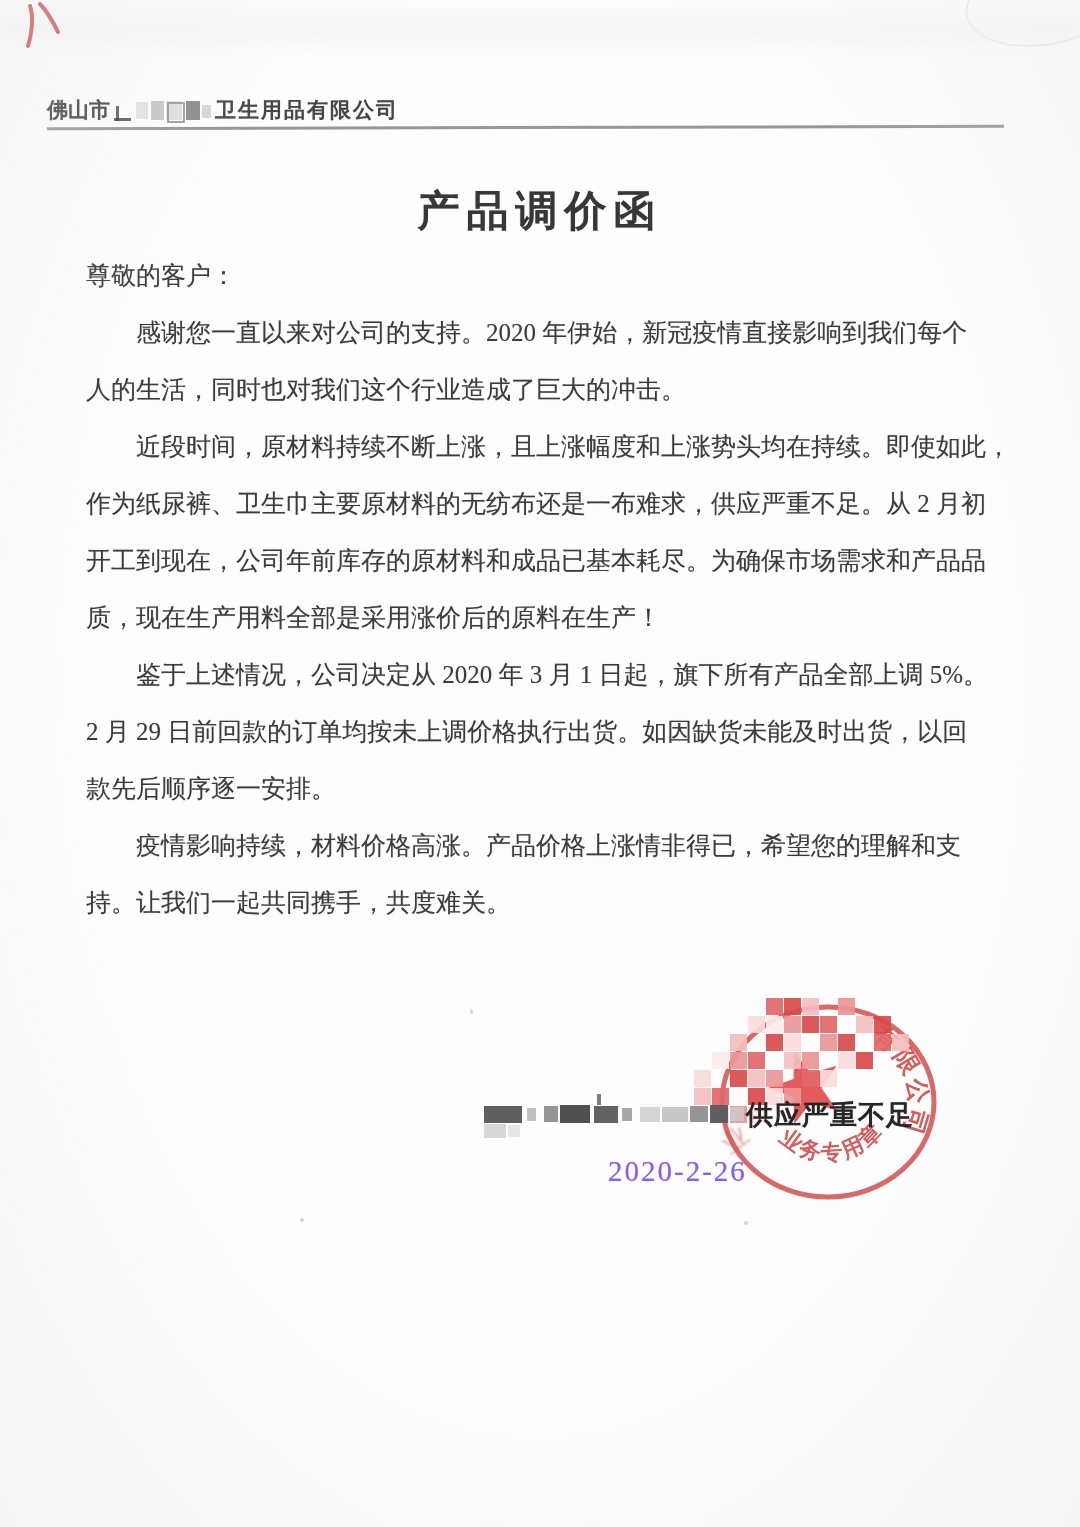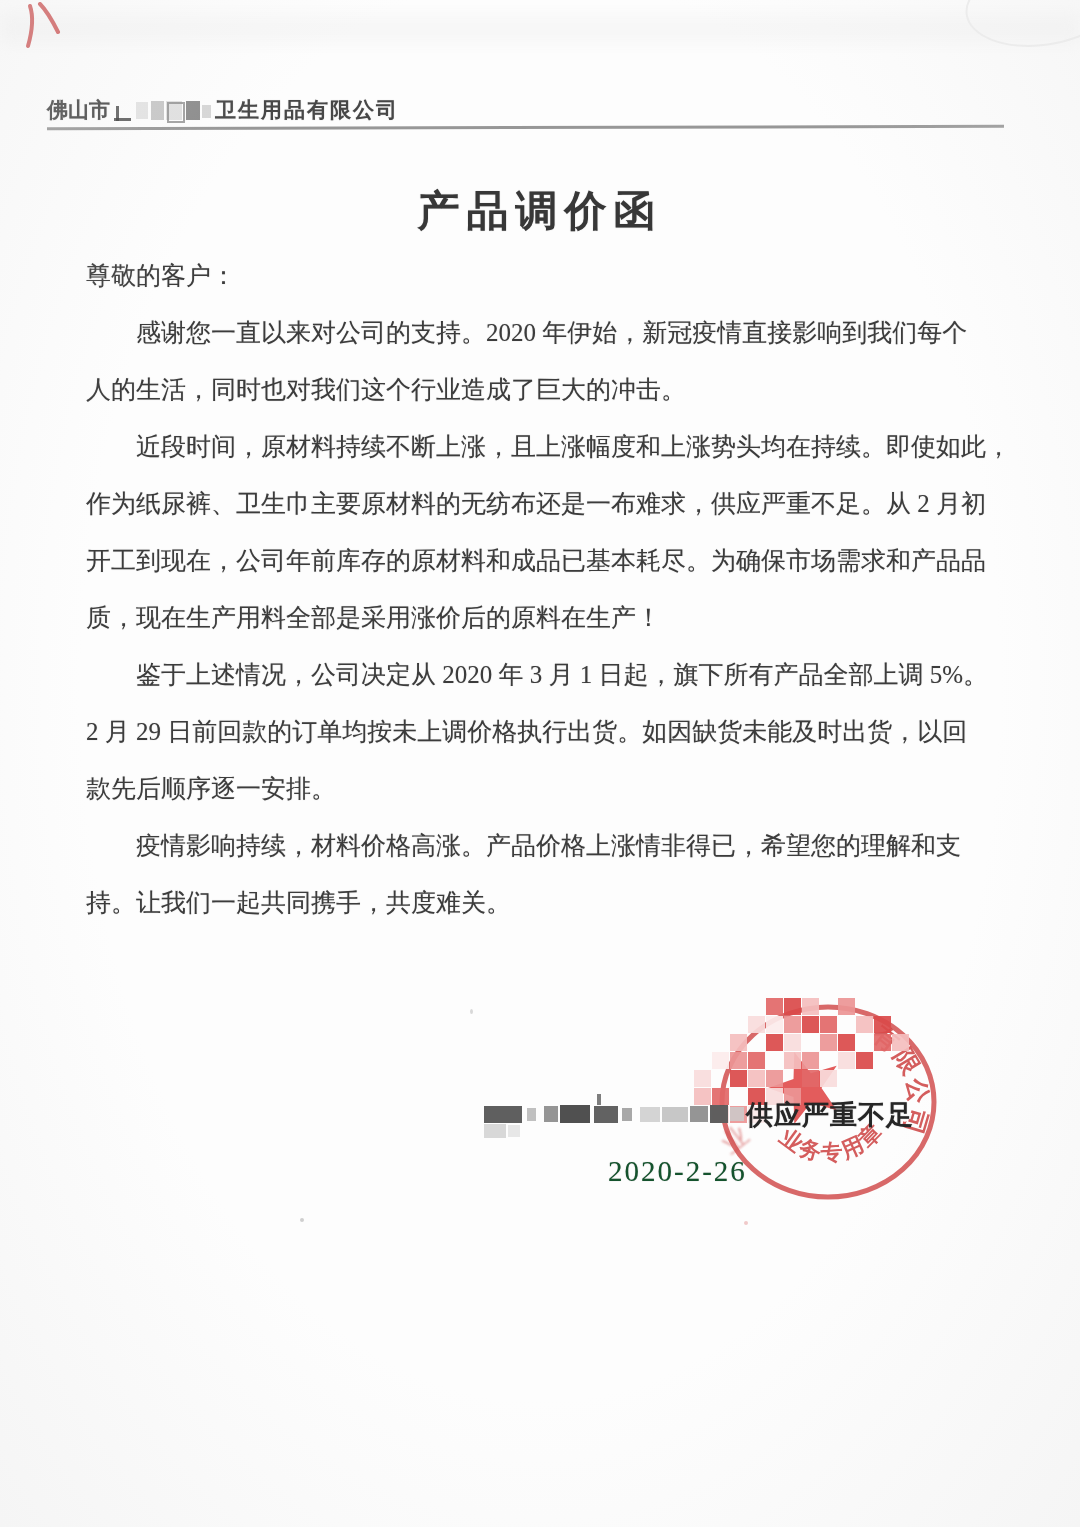--- a/index.html
+++ b/index.html
@@ -40,21 +40,21 @@
   .stamp-svg{position:absolute;left:700px;top:990px;z-index:2;}
   .stamp-mosaic{position:absolute;left:0;top:0;z-index:3;}
   .stamp-mosaic .cell{position:absolute;opacity:.92;}
   .sig-redaction{position:absolute;left:0;top:0;z-index:4;}
   .sig-redaction .cell{position:absolute;opacity:.95;}
 
   .signature-line{position:absolute;left:746px;top:1097px;z-index:5;
     font-size:27px;font-weight:600;letter-spacing:1px;color:#262626;white-space:nowrap;
     text-shadow:0 0 1px rgba(30,30,30,.4);}
   .signature-date{position:absolute;left:608px;top:1155px;z-index:5;
-    font-size:29px;letter-spacing:2px;color:#14532d;white-space:nowrap;
+    font-size:29px;letter-spacing:2px;color:#8b5cf6;white-space:nowrap;
     text-shadow:0 0 1px rgba(50,50,50,.35);}
   .stamp-frag-char{position:absolute;left:722px;top:1122px;z-index:2;font-size:26px;
     color:#cd4242;opacity:.5;transform:rotate(-38deg);filter:blur(1px);}
 </style>
 </head>
 <body>
 
 <div class="page">
 
   <div class="scan-band"></div>

